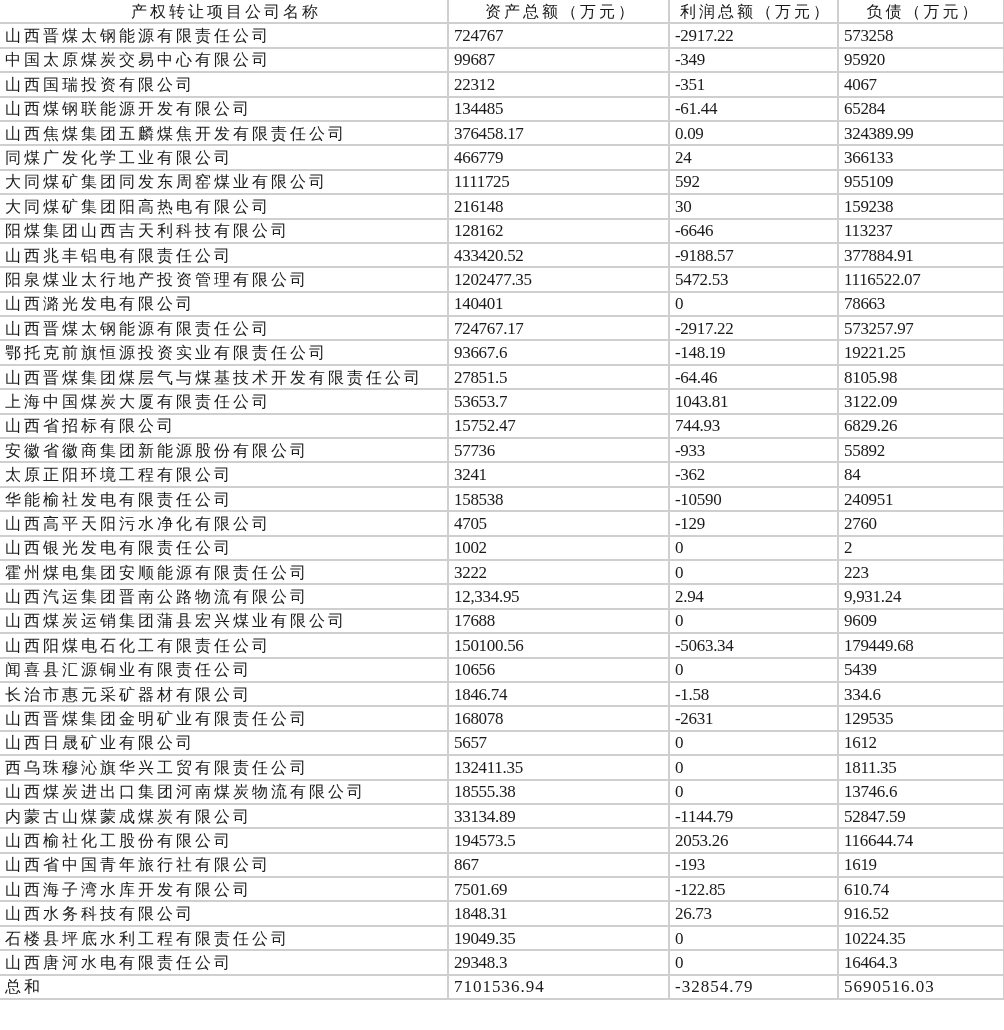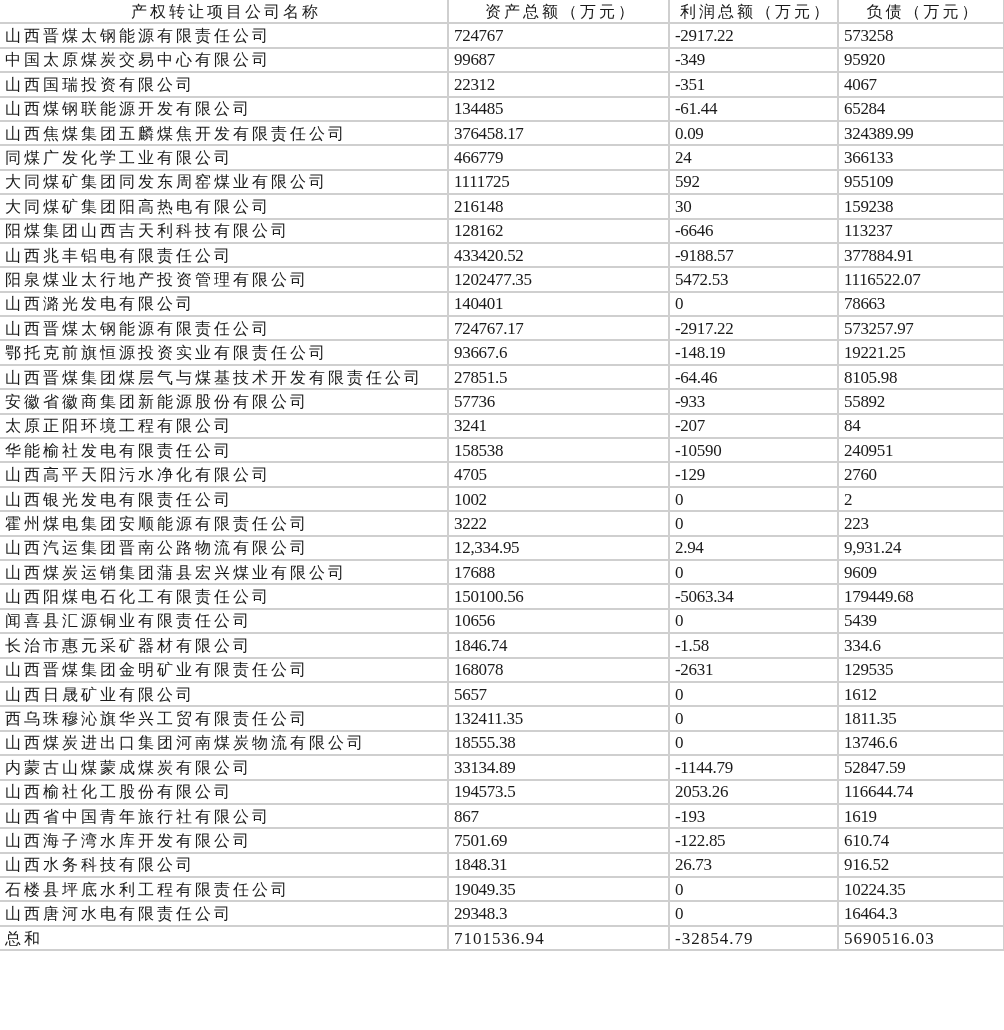--- a/index.html
+++ b/index.html
@@ -132,29 +132,41 @@
         <td class="num">-148.19</td>
         <td class="num">19221.25</td>
       </tr>
       <tr>
         <td class="name">山西晋煤集团煤层气与煤基技术开发有限责任公司</td>
         <td class="num">27851.5</td>
         <td class="num">-64.46</td>
         <td class="num">8105.98</td>
       </tr>
       <tr>
+        <td class="name">上海中国煤炭大厦有限责任公司</td>
+        <td class="num">53653.7</td>
+        <td class="num">1043.81</td>
+        <td class="num">3122.09</td>
+      </tr>
+      <tr>
+        <td class="name">山西省招标有限公司</td>
+        <td class="num">15752.47</td>
+        <td class="num">744.93</td>
+        <td class="num">6829.26</td>
+      </tr>
+      <tr>
         <td class="name">安徽省徽商集团新能源股份有限公司</td>
         <td class="num">57736</td>
         <td class="num">-933</td>
         <td class="num">55892</td>
       </tr>
       <tr>
         <td class="name">太原正阳环境工程有限公司</td>
         <td class="num">3241</td>
-        <td class="num">-207</td>
+        <td class="num">-362</td>
         <td class="num">84</td>
       </tr>
       <tr>
         <td class="name">华能榆社发电有限责任公司</td>
         <td class="num">158538</td>
         <td class="num">-10590</td>
         <td class="num">240951</td>
       </tr>
       <tr>
         <td class="name">山西高平天阳污水净化有限公司</td>

